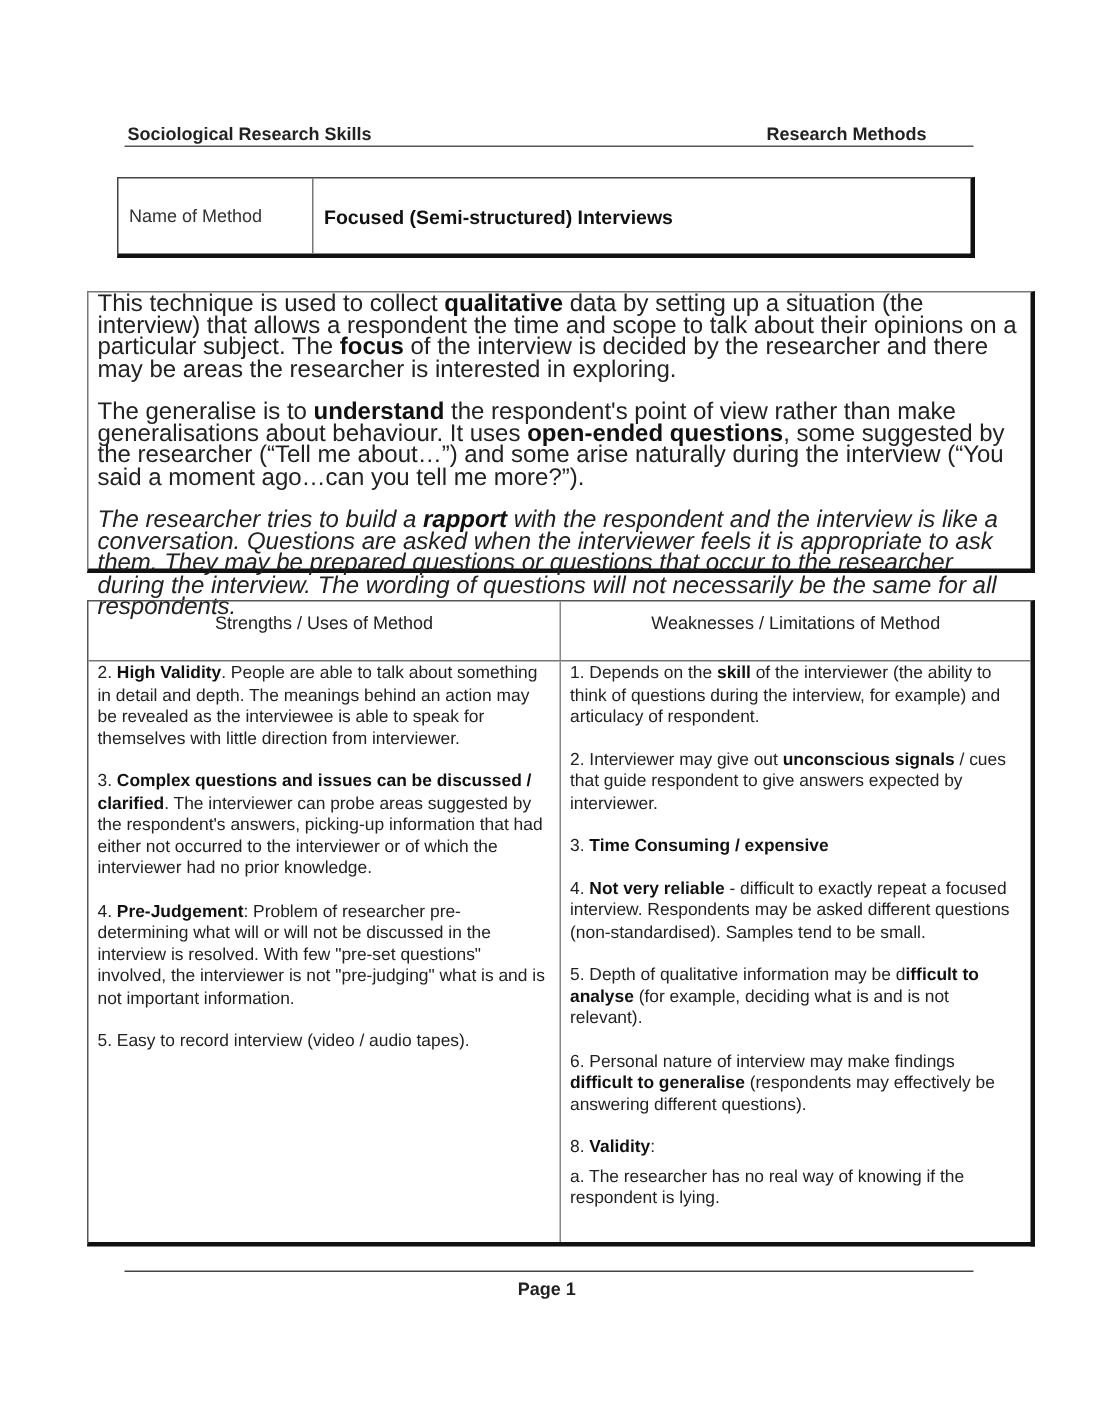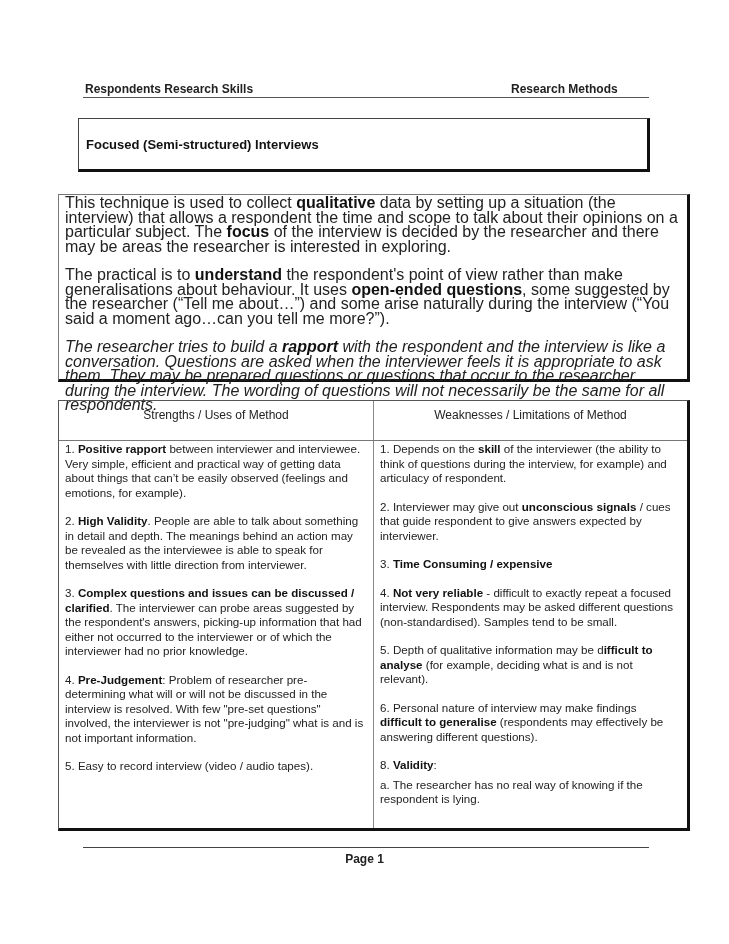--- a/index.html
+++ b/index.html
@@ -63,44 +63,44 @@
   .sw-body p.tight { margin-bottom: 5px; }
 
   
   .ftr-rule { left: 83px; top: 847px; width: 566px; height: 0; border-top: 1px solid #444; }
   .ftr-page { left: 0; width: 729px; top: 852px; text-align: center; font-size: 12px; font-weight: bold; color: #222; }
   b { color: #111; }
 </style>
 </head>
 <body>
 
-<div class="abs hdr-left">Respondents Research Skills</div>
+<div class="abs hdr-left">Sociological Research Skills</div>
 <div class="abs hdr-right">Research Methods</div>
 <div class="abs hdr-rule"></div>
 
 <div class="abs name-box">
+  <div class="name-label">Name of Method</div>
   <div class="name-value">Focused (Semi-structured)  Interviews</div>
 </div>
 
 <div class="abs outline-box">
   <div class="outline-body">
     <p><span>This technique is used to collect </span><b>qualitative</b><span> data by setting up a situation (the interview) that allows a respondent the time and scope to talk about their opinions on a particular subject. The </span><b>focus</b><span> of the interview is decided by the researcher and there may be areas the researcher is interested in exploring.</span></p>
-    <p><span>The practical is to </span><b>understand</b><span> the respondent's point of view rather than make generalisations about behaviour. It uses </span><b>open-ended questions</b><span>, some suggested by the researcher (“Tell me about…”) and some arise naturally during the interview (“You said a moment ago…can you tell me more?”).</span></p>
+    <p><span>The generalise is to </span><b>understand</b><span> the respondent's point of view rather than make generalisations about behaviour. It uses </span><b>open-ended questions</b><span>, some suggested by the researcher (“Tell me about…”) and some arise naturally during the interview (“You said a moment ago…can you tell me more?”).</span></p>
     <p><span>The researcher tries to build a </span><b>rapport</b><span> with the respondent and  the interview is like a conversation. Questions are asked when the interviewer feels it is appropriate to ask them. They may be prepared questions or questions that occur to the researcher during the interview. The  wording of questions will not necessarily be the same for all respondents.</span></p>
   </div>
 </div>
 
 <div class="abs sw-table">
   <div class="sw-head">
     <div class="col-left">Strengths / Uses of Method</div>
     <div class="col-right">Weaknesses / Limitations of Method</div>
   </div>
   <div class="sw-body">
     <div class="col col-left">
-      <p><span>1. </span><b>Positive rapport</b><span> between interviewer and interviewee. Very simple, efficient and practical way of getting data about things that can’t be easily observed (feelings and emotions, for example).</span></p>
       <p><span>2. </span><b>High Validity</b><span>.  People are able to talk about something in detail and depth.  The meanings behind an action may be revealed as the interviewee is able to speak for themselves with little direction from interviewer.</span></p>
       <p><span>3. </span><b>Complex questions and issues can be discussed / clarified</b><span>. The interviewer can probe areas suggested by the respondent's answers, picking-up information that had either not occurred to the interviewer or of which the interviewer had no prior knowledge.</span></p>
       <p><span>4. </span><b>Pre-Judgement</b><span>: Problem of researcher pre-determining what will or will not be discussed in the interview is resolved. With few "pre-set questions" involved, the interviewer is not "pre-judging" what is and is not important information.</span></p>
       <p><span>5. Easy to record interview (video / audio tapes).</span></p>
     </div>
     <div class="col col-right">
       <p><span>1. Depends on the </span><b>skill</b><span> of the interviewer (the ability to think of questions during the interview, for example) and articulacy of respondent.</span></p>
       <p><span>2. Interviewer may give out </span><b>unconscious signals</b><span> / cues that guide respondent to give answers expected by interviewer.</span></p>
       <p><span>3. </span><b>Time Consuming / expensive</b></p>
       <p><span>4. </span><b>Not very reliable</b><span> - difficult to exactly repeat a focused interview. Respondents may be asked different questions (non-standardised). Samples tend to be small.</span></p>

